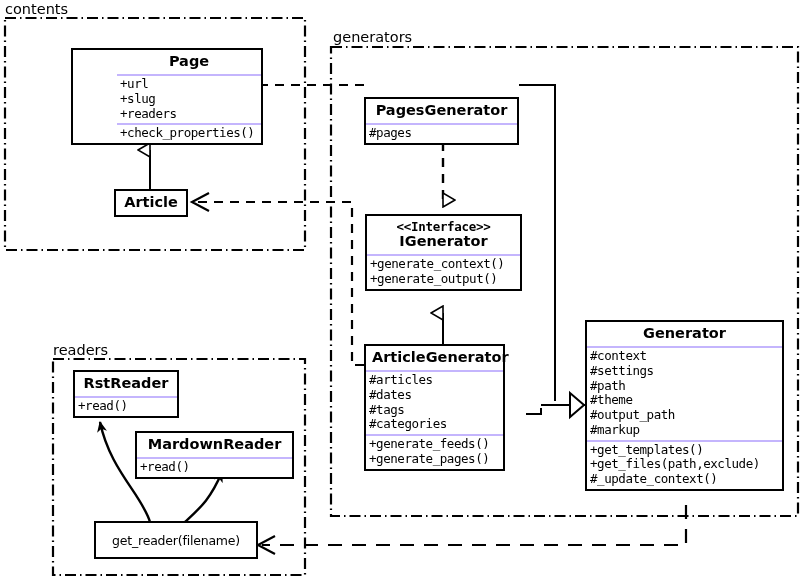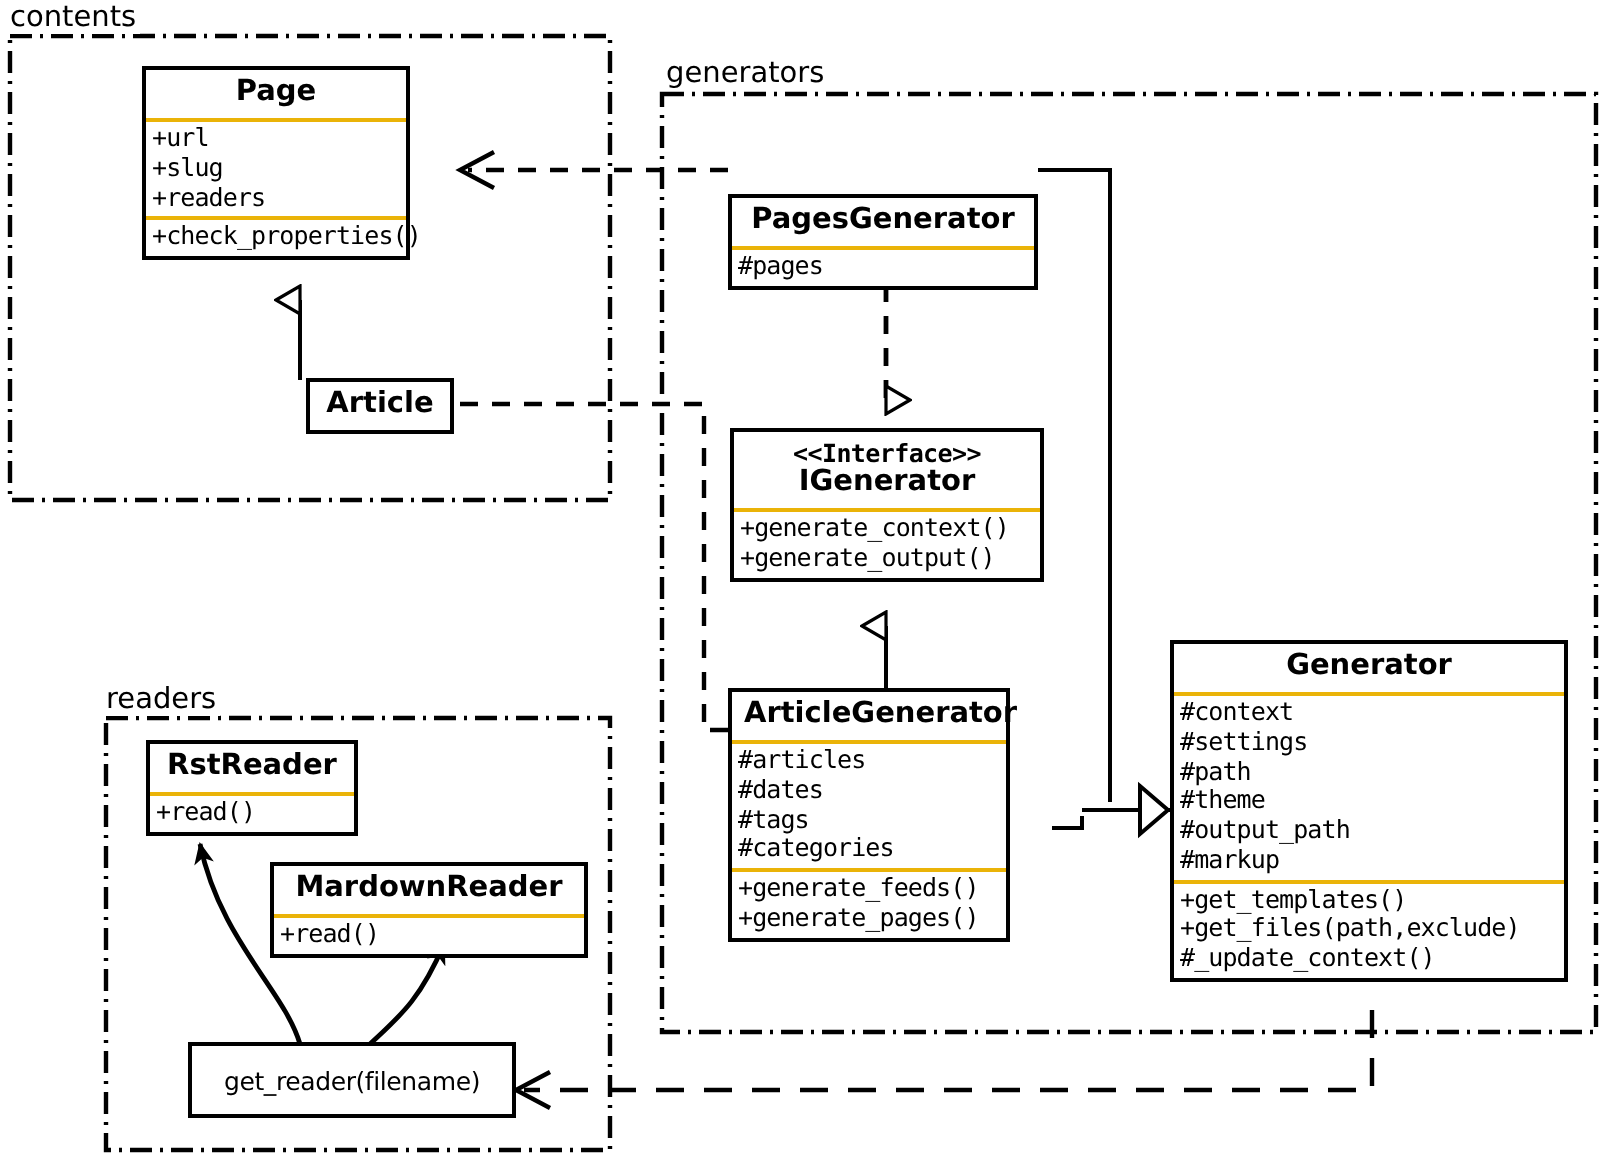--- a/index.html
+++ b/index.html
@@ -45,21 +45,21 @@
   }
   .uml-stereotype {
     display: block;
     font-weight: bold;
     font-size: 12.5px;
     font-family: "DejaVu Sans Mono", monospace;
     letter-spacing: -0.3px;
     padding-bottom: 1px;
   }
   .uml-sep {
-    border-top: 2px solid #eab308;
+    border-top: 2px solid #c4b5fd;
   }
   .uml-compartment {
     padding: 1px 0 2px 0;
   }
   .uml-item {
     font-family: "DejaVu Sans Mono", monospace;
     font-size: 12.5px;
     color: #000000;
     line-height: 1.18;
     padding: 0 2px 0 3px;
@@ -164,33 +164,33 @@
 
     <g>
       <path d="M 185 522 C 200 508 210 500 222 472" fill="none" stroke="#000000" stroke-width="2.4" marker-end="url(#solidArrow)"></path>
     </g>
   </svg>
 
   <div class="pkg-label" style="left:4px; top:2px;">contents</div>
   <div class="pkg-label" style="left:332px; top:30px;">generators</div>
   <div class="pkg-label" style="left:52px; top:343px;">readers</div>
 
-  <div class="uml-class" style="left:71px; top:33px; width:134px;">
+  <div class="uml-class" style="left:71px; top:48px; width:192px;padding-left:44px;">
     <div class="uml-name">Page</div>
     <div class="uml-sep uml-compartment">
       <div class="uml-item">+url</div>
       <div class="uml-item">+slug</div>
       <div class="uml-item">+readers</div>
     </div>
     <div class="uml-sep uml-compartment">
       <div class="uml-item">+check_properties()</div>
     </div>
   </div>
 
-  <div class="uml-class" style="left:114px; top:189px; width:74px;margin-left:39px;">
+  <div class="uml-class" style="left:114px; top:189px; width:74px;">
     <div class="uml-name">Article</div>
   </div>
 
   <div class="uml-class" style="left:364px; top:59px; width:155px;margin-top:38px;">
     <div class="uml-name">PagesGenerator</div>
     <div class="uml-sep uml-compartment">
       <div class="uml-item">#pages</div>
     </div>
   </div>
 

